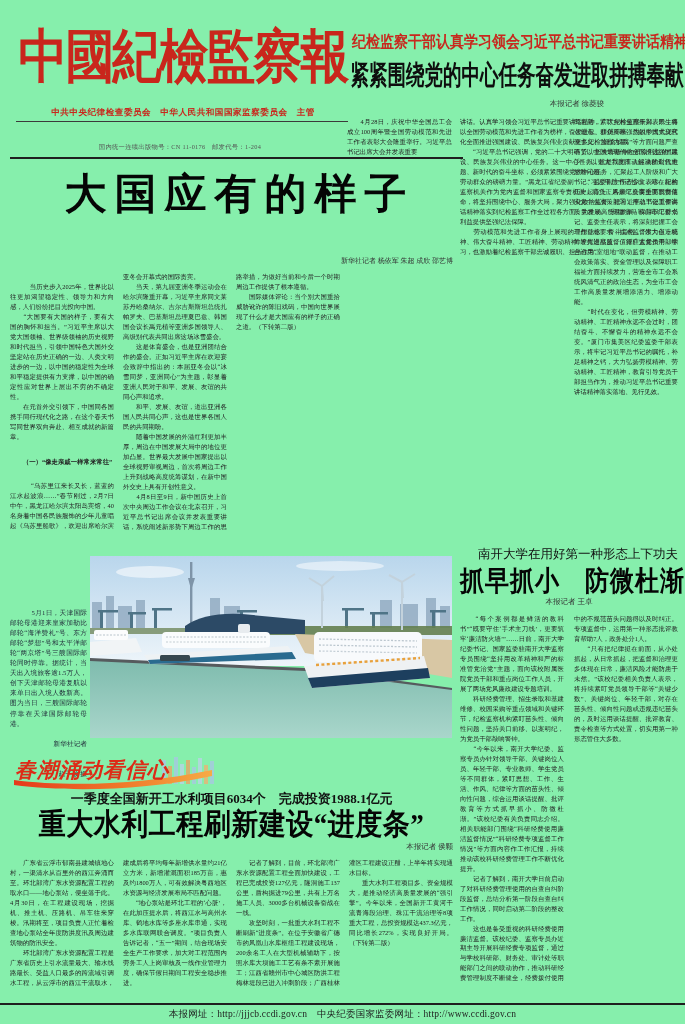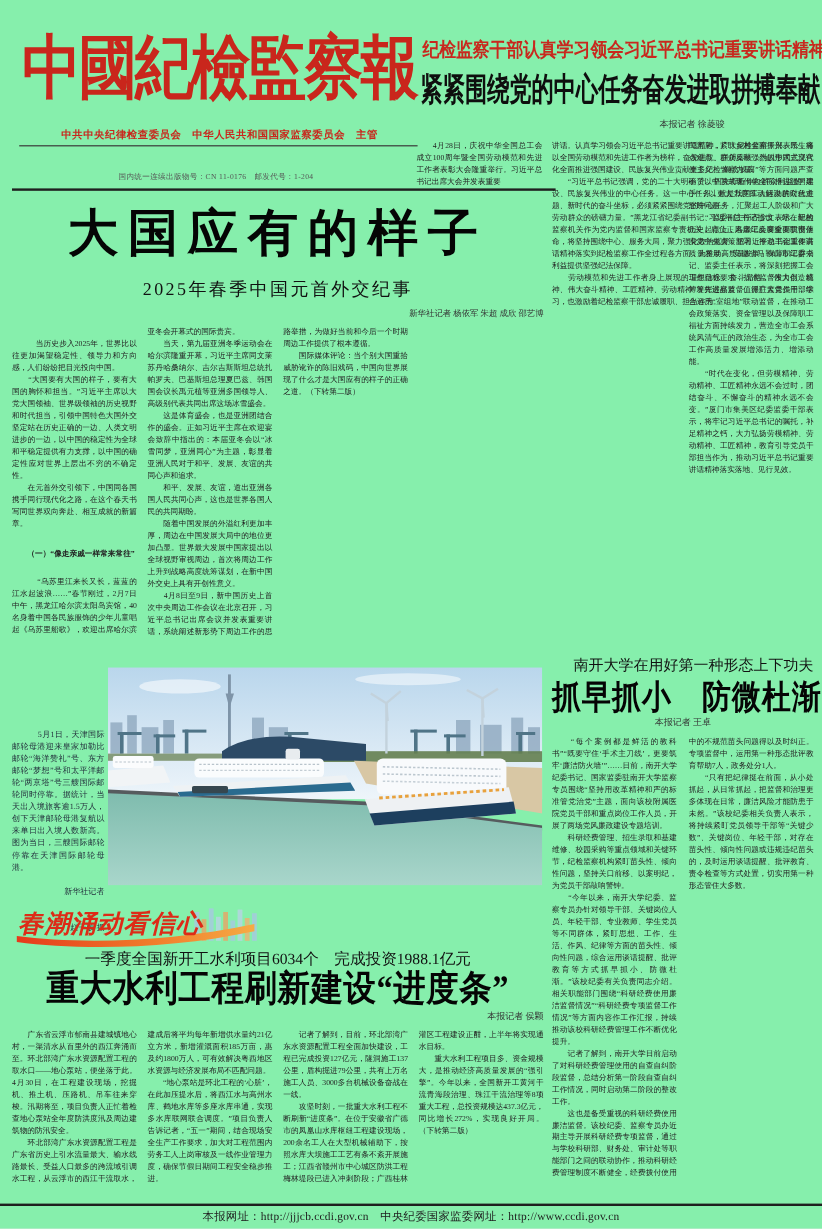--- a/index.html
+++ b/index.html
@@ -49,21 +49,21 @@
   .body-text {
     font-size:6.4px; line-height:1.56; text-align:justify;
     white-space:pre-wrap; overflow:hidden; color:#222;
   }
   .cols2 { column-count:2; column-gap:10px; column-fill:auto; }
   .cols4 { column-count:4; column-gap:9px;  column-fill:auto; }
   .sec-head { display:block; font-weight:bold; text-align:left; margin:5px 0 4px 0; white-space:pre-wrap; }
 
   
   .lead-headline {
-    left:10px; top:166px; width:443px; text-align:center;
+    left:18px; top:166px; width:443px; text-align:center;
     font-size:42px; font-weight:900; color:#050505; letter-spacing:8px;
     font-family:"DejaVu Serif", serif; white-space:nowrap;
   }
   .lead-subtitle {
     left:10px; top:232px; width:443px; text-align:center;
     font-size:15px; color:#111; letter-spacing:2px; font-weight:500;
   }
   .lead-byline { left:10px; top:256px; width:443px; text-align:right; font-size:7px; color:#333; }
 
   
@@ -80,21 +80,21 @@
   .nk-kicker { left:460px; top:546px; width:218px; text-align:right; font-size:12.5px; color:#111; white-space:nowrap; }
   .nk-headline {
     left:460px; top:562px; width:218px; text-align:center;
     font-size:24px; font-weight:900; color:#050505; letter-spacing:1px;
     transform:scaleY(1.15); transform-origin:top center; white-space:nowrap;
   }
   .nk-byline { left:460px; top:597px; width:218px; text-align:center; font-size:7.5px; color:#333; }
 
   
   .badge-box { left:12px; top:754px; width:205px; height:36px; }
-  .wt-kicker { left:10px; top:790px; width:443px; text-align:center; font-size:13px; color:#111; white-space:nowrap; }
+  .wt-kicker { left:10px; top:790px; width:443px; text-align:center; font-size:13px; color:#111; white-space:nowrap;font-weight:bold; }
   .wt-headline {
     left:10px; top:804px; width:443px; text-align:center;
     font-size:27px; font-weight:900; color:#050505; letter-spacing:.5px;
     transform:scaleY(1.1); transform-origin:top center; white-space:nowrap;
   }
   .wt-byline { left:10px; top:842px; width:443px; text-align:right; font-size:7.5px; color:#333; }
 
   
   .footer-text {
     left:0; top:1008px; width:685px; text-align:center;
@@ -117,21 +117,20 @@
   <div class="abs tr-byline">本报记者 徐菱骏</div>
   <div class="abs body-text" style="left:347px;top:117px;width:105px;height:47px;">　　4月28日，庆祝中华全国总工会成立100周年暨全国劳动模范和先进工作者表彰大会隆重举行。习近平总书记出席大会并发表重要</div>
   <div class="abs body-text" style="left:460px;top:117px;width:218px;height:422px;">讲话。认真学习领会习近平总书记重要讲话精神，广大纪检监察干部表示，将以全国劳动模范和先进工作者为榜样，奋发进取、拼搏奉献，为以中国式现代化全面推进强国建设、民族复兴伟业贡献更多纪检监察力量。
 　　“习近平总书记强调，党的二十大明确了以中国式现代化全面推进强国建设、民族复兴伟业的中心任务。这一中心任务，就是我国工人运动的时代主题、新时代的奋斗坐标，必须紧紧围绕党的中心任务，汇聚起工人阶级和广大劳动群众的磅礴力量。”黑龙江省纪委副书记、监委副主任齐少文表示，纪检监察机关作为党内监督和国家监察专责机关，肩负正风肃纪反腐重要职责使命，将坚持围绕中心、服务大局，聚力强化政治监督，把习近平总书记重要讲话精神落实到纪检监察工作全过程各方面，为推动高质量发展、保障职工群众利益提供坚强纪法保障。
 　　劳动模范和先进工作者身上展现的理想信念、奋斗品格，“伟大创造精神、伟大奋斗精神、工匠精神、劳动精神”等先进品质，值得广大党员干部学习，也激励着纪检监察干部忠诚履职、担当作为。</div>
   <div class="abs body-text" style="left:574px;top:117px;width:104px;height:422px;">民意见，紧盯乡村全面振兴、民生痛点难点、群众反映强烈的形式主义官僚主义、“蝇贪蚁腐”等方面问题严查不贷，坚决斩断伸向群众利益的“黑手”，以更大力度推动解决群众急难愁盼问题。
 　　“习近平总书记指出，站在新的历史起点上，各级工会要全面贯彻落实党中央决策部署，推动工会工作高质量发展。”安徽省马鞍山市纪委书记、监委主任表示，将深刻把握工会工作目标要求，找准监督发力点，统筹发挥巡察监督、派驻监督作用，综合运用“室组地”联动监督，在推动工会政策落实、资金管理以及保障职工福祉方面持续发力，营造全市工会系统风清气正的政治生态，为全市工会工作高质量发展增添活力、增添动能。
 　　“时代在变化，但劳模精神、劳动精神、工匠精神永远不会过时，团结奋斗、不懈奋斗的精神永远不会变。”厦门市集美区纪委监委干部表示，将牢记习近平总书记的嘱托，补足精神之钙，大力弘扬劳模精神、劳动精神、工匠精神，教育引导党员干部担当作为，推动习近平总书记重要讲话精神落实落地、见行见效。</div>
 
   <div class="abs lead-headline">大国应有的样子</div>
-  <div class="abs lead-subtitle">2025年春季中国元首外交纪事</div>
   <div class="abs lead-byline">新华社记者 杨依军 朱超 成欣 邵艺博</div>
   <div class="abs body-text cols4" style="left:10px;top:272px;width:443px;height:268px;">
     <span>　　当历史步入2025年，世界比以往更加渴望稳定性、领导力和方向感，人们纷纷把目光投向中国。
 　　“大国要有大国的样子，要有大国的胸怀和担当。”习近平主席以大党大国领袖、世界级领袖的历史视野和时代担当，引领中国特色大国外交坚定站在历史正确的一边、人类文明进步的一边，以中国的稳定性为全球和平稳定提供有力支撑，以中国的确定性应对世界上层出不穷的不确定性。
 　　在元首外交引领下，中国同各国携手同行现代化之路，在这个春天书写同世界双向奔赴、相互成就的新篇章。</span>
     <strong class="sec-head">　　（一）“像走亲戚一样常来常往”</strong>
     <span>　　“乌苏里江来长又长，蓝蓝的江水起波浪……”春节刚过，2月7日中午，黑龙江哈尔滨太阳岛宾馆，40名身着中国各民族服饰的少年儿童唱起《乌苏里船歌》，欢迎出席哈尔滨亚冬会开幕式的国际贵宾。
 　　当天，第九届亚洲冬季运动会在哈尔滨隆重开幕，习近平主席同文莱苏丹哈桑纳尔、吉尔吉斯斯坦总统扎帕罗夫、巴基斯坦总理夏巴兹、韩国国会议长禹元植等亚洲多国领导人、高级别代表共同出席这场冰雪盛会。
 　　这是体育盛会，也是亚洲团结合作的盛会。正如习近平主席在欢迎宴会致辞中指出的：本届亚冬会以“冰雪同梦，亚洲同心”为主题，彰显着亚洲人民对于和平、发展、友谊的共同心声和追求。
 　　和平、发展、友谊，道出亚洲各国人民共同心声，这也是世界各国人民的共同期盼。

